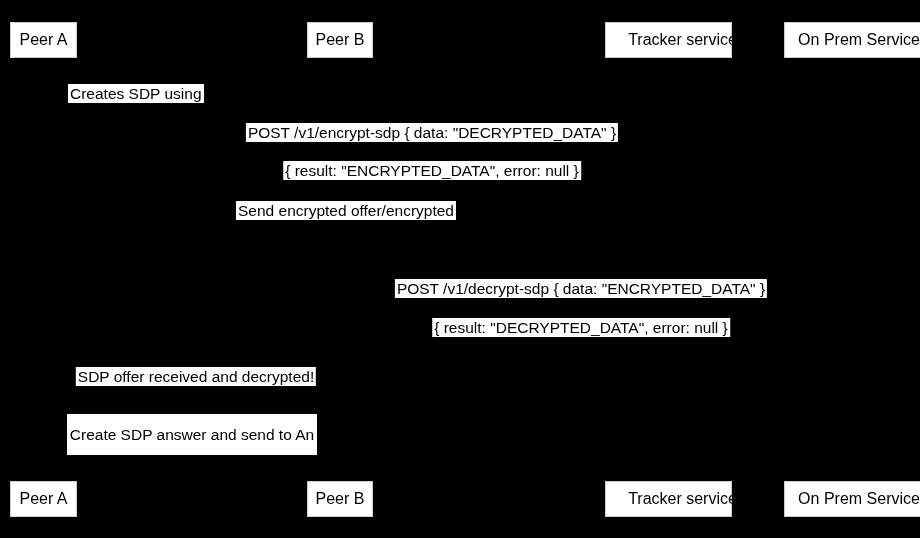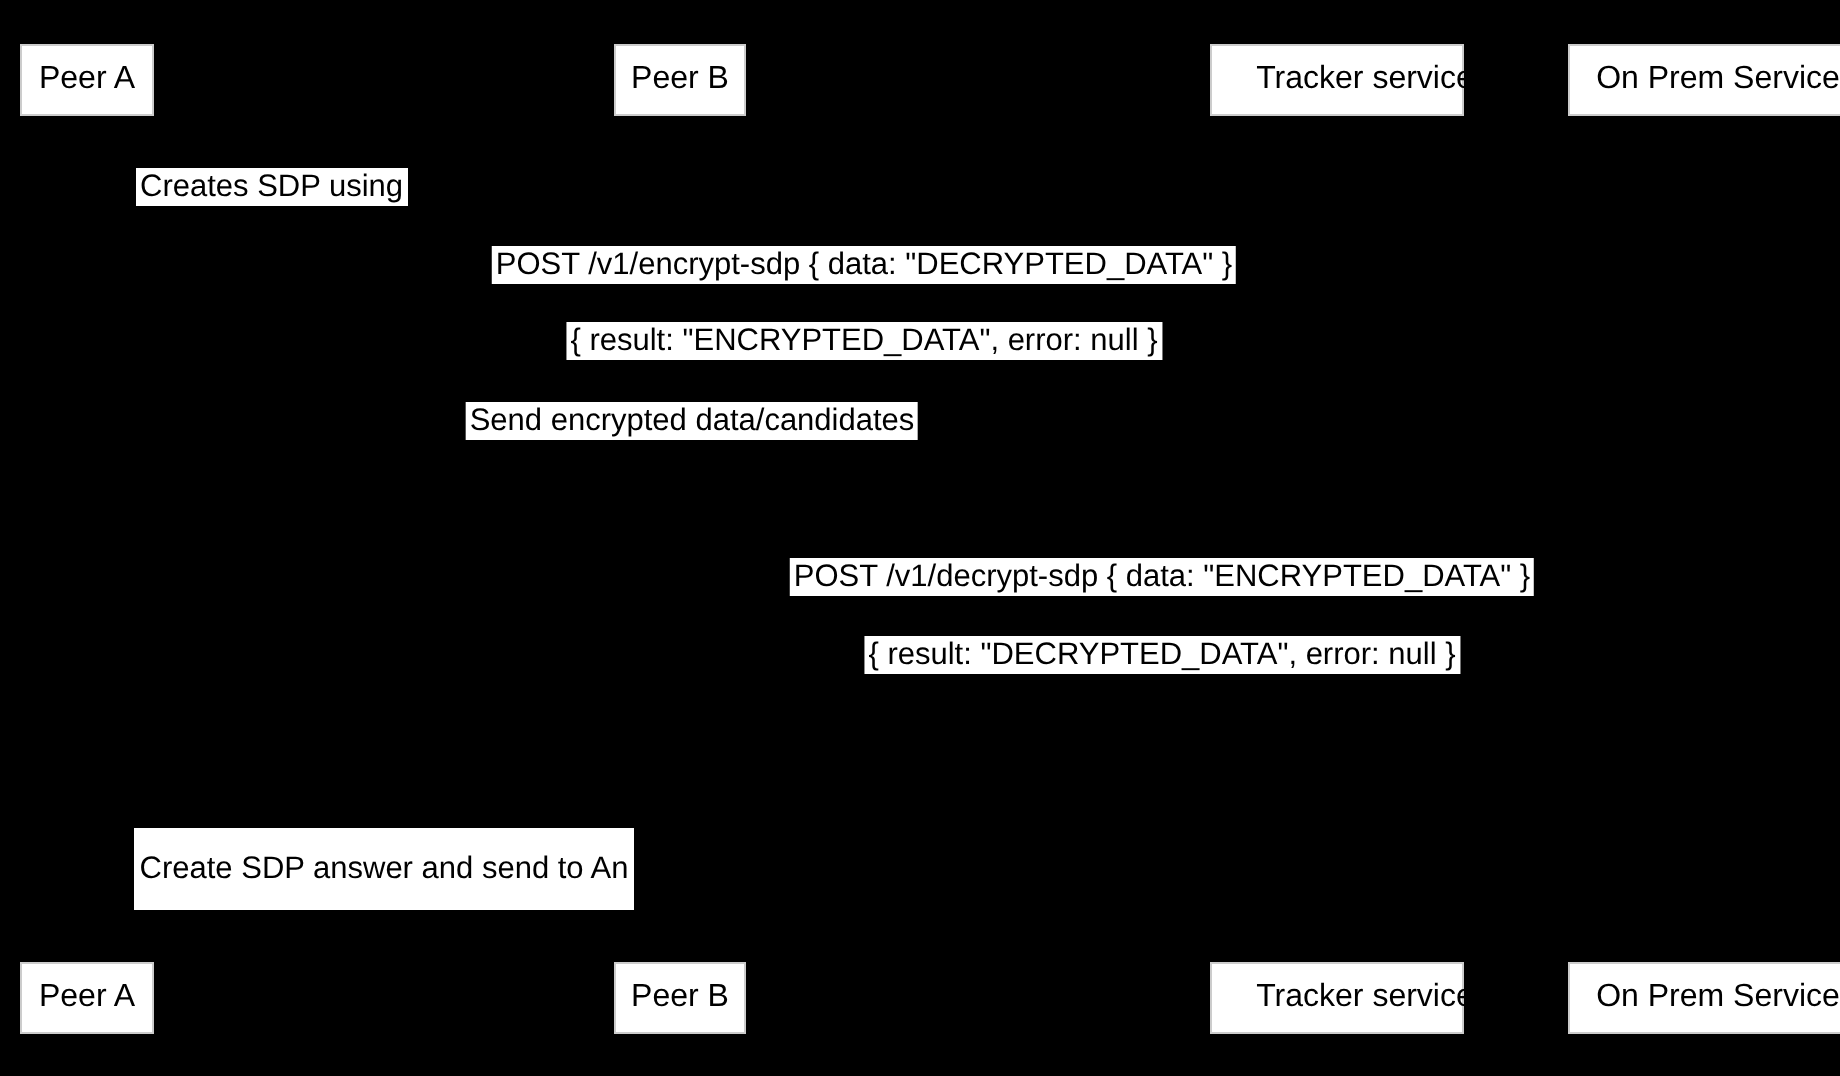--- a/index.html
+++ b/index.html
@@ -83,27 +83,28 @@
     <div class="actor tracker">Tracker service</div>
     <div class="actor onprem">On Prem Service</div>
   </div>
 
   <div class="msg m1">Creates SDP using</div>
 
   <div class="msg m2 centered">POST /v1/encrypt-sdp { data: "DECRYPTED_DATA" }</div>
 
   <div class="msg m3 centered">{ result: "ENCRYPTED_DATA", error: null }</div>
 
-  <div class="msg m4 centered">Send encrypted data/candidates</div>
+  <div class="msg m4 centered">Send encrypted offer/encrypted</div>
 
 
   <div class="msg m6 centered">POST /v1/decrypt-sdp { data: "ENCRYPTED_DATA" }</div>
 
   <div class="msg m7 centered">{ result: "DECRYPTED_DATA", error: null }</div>
 
+  <div class="msg m8 centered">SDP offer received and decrypted!</div>
 
   <div class="note">
     <div>Create SDP answer and send to An</div>
   </div>
 
   <div class="row-bottom">
     <div class="actor peer-a">Peer A</div>
     <div class="actor peer-b">Peer B</div>
     <div class="actor tracker">Tracker service</div>
     <div class="actor onprem">On Prem Service</div>

